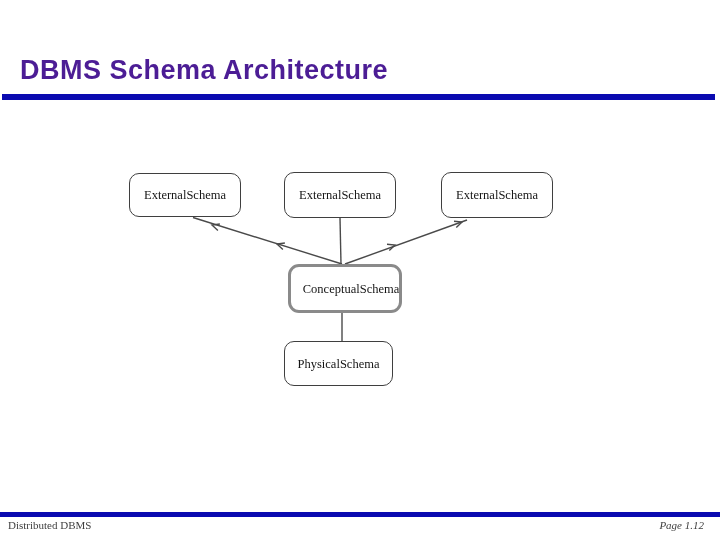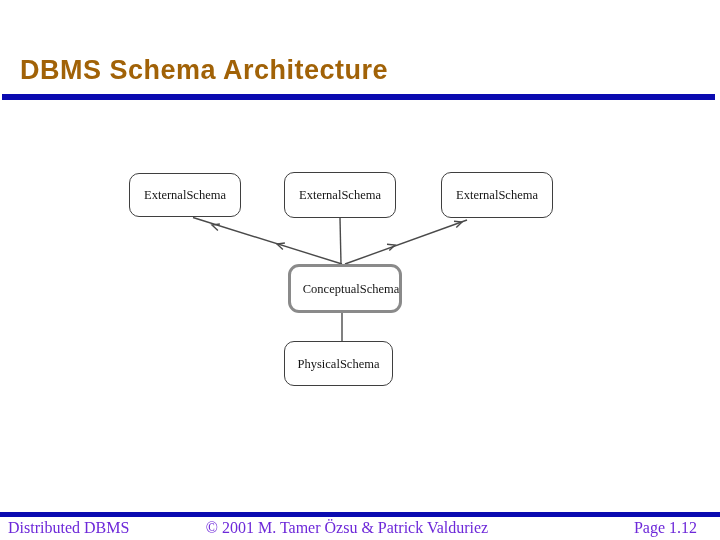--- a/index.html
+++ b/index.html
@@ -9,21 +9,21 @@
     position: relative;
     overflow: hidden;
     font-family: "Liberation Sans", sans-serif;
   }
   .slide { position: absolute; inset: 0; width: 720px; height: 540px; background: #fff; }
 
   
   .title {
     position: absolute; left: 20px; top: 55px;
     font-size: 27px; font-weight: bold;
-    color: #a16207; letter-spacing: 0.5px;
+    color: #4c1d95; letter-spacing: 0.5px;
     white-space: nowrap;
   }
   .title-rule {
     position: absolute; left: 2px; top: 94px;
     width: 713px; height: 6px;
     background: #0a0ab0;
   }
 
   
   .dbox {
@@ -54,26 +54,26 @@
 
   
   .footer-rule {
     position: absolute; left: 0; top: 512px;
     width: 720px; height: 5px;
     background: #0a0ab0;
   }
   .footer-text {
     position: absolute; top: 519px;
     font-family: "Liberation Serif", serif;
-    font-size: 16px; color: #6d28d9;
+    font-size: 11px; color: #404040;
     white-space: nowrap;
   }
   .footer-left { left: 8px; }
   .footer-center { left: 0; width: 694px; text-align: center; }
-  .footer-right { right: 23px; }
+  .footer-right { right: 16px; font-style: italic; }
 </style>
 </head>
 <body>
 
 <div class="slide">
 
   <div class="title">DBMS Schema Architecture</div>
   <div class="title-rule"></div>
 
   <svg class="connectors" viewBox="0 0 720 540">
@@ -107,16 +107,15 @@
     <span>Conceptual</span>
     <span>Schema</span>
   </div>
   <div class="dbox" id="physical">
     <span>Physical</span>
     <span>Schema</span>
   </div>
 
   <div class="footer-rule"></div>
   <div class="footer-text footer-left">Distributed DBMS</div>
-  <div class="footer-text footer-center">© 2001 M. Tamer Özsu &amp; Patrick Valduriez</div>
   <div class="footer-text footer-right">Page 1.12</div>
 
 </div>
 
 </body></html>

